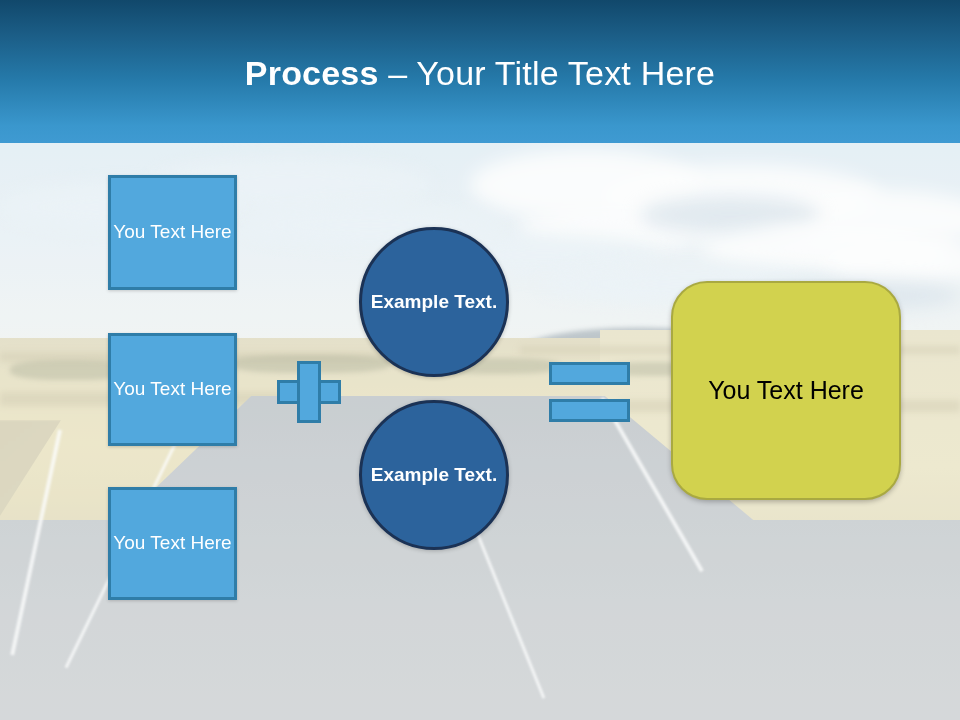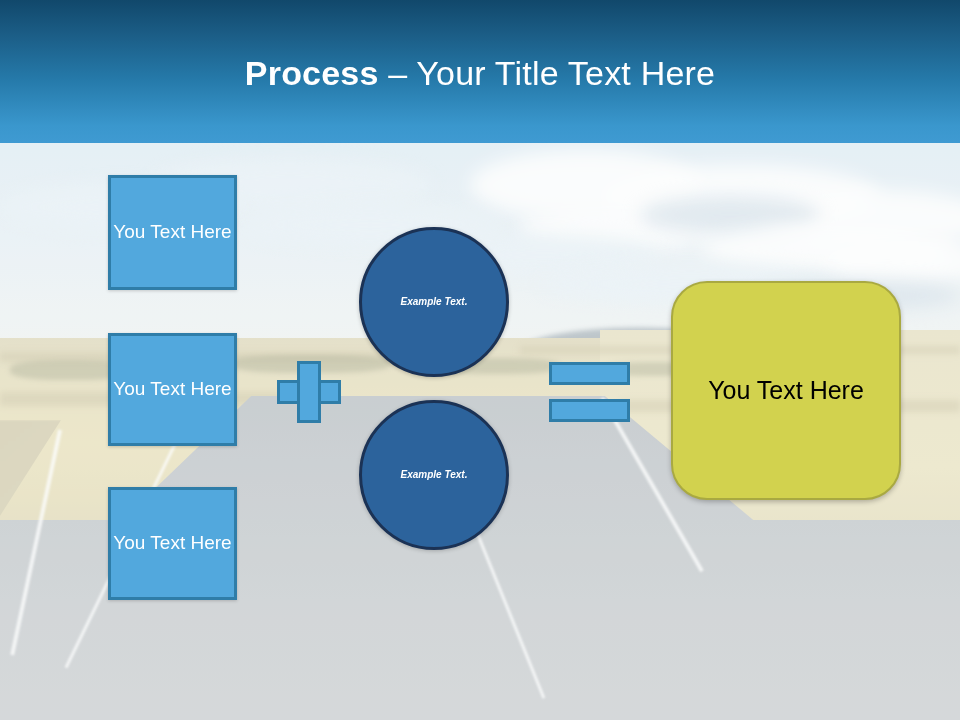--- a/index.html
+++ b/index.html
@@ -208,23 +208,22 @@
     height: 150px;
     border-radius: 50%;
     background: #2c639c;
     border: 3px solid #1b3255;
     box-sizing: border-box;
     display: flex;
     align-items: center;
     justify-content: center;
     text-align: center;
     color: #ffffff;
-    font-size: 10px;
+    font-size: 19px;
     font-weight: 700;
-    font-style: italic;
     line-height: 1.45;
     box-shadow: 0 1px 4px rgba(0,0,0,0.22);
   }
   .circle.c1 { left: 359px; top: 227px; }
   .circle.c2 { left: 359px; top: 400px; }
 
   
   .equals {
     position: absolute;
     left: 549px;

